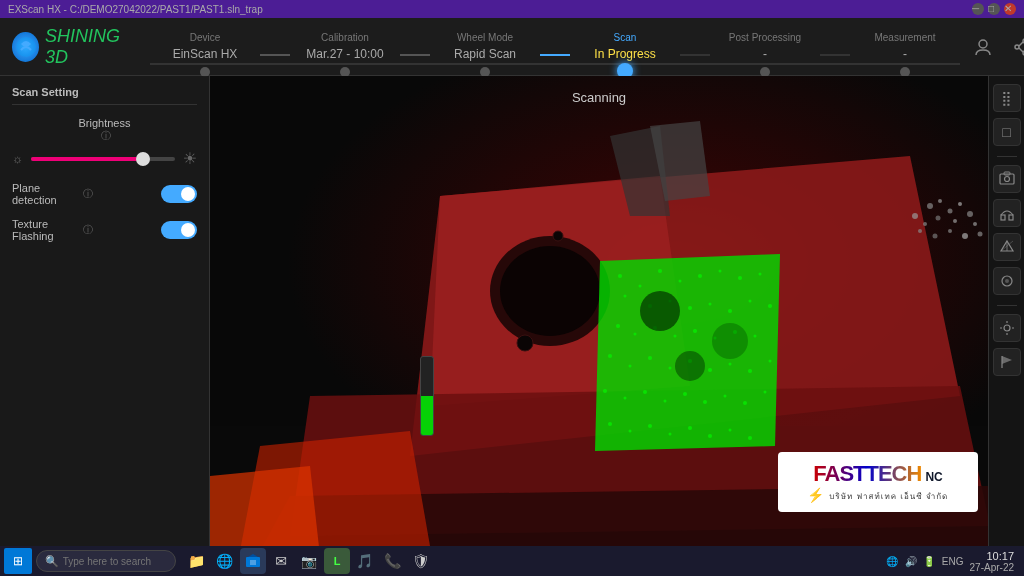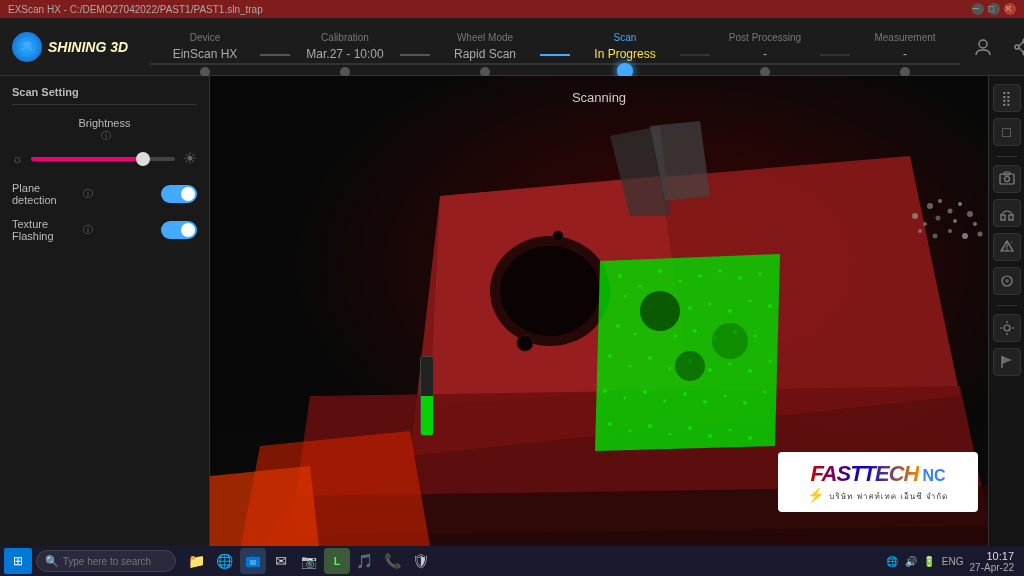--- a/index.html
+++ b/index.html
@@ -10,21 +10,21 @@
       background: #1a1a1a;
       font-family: 'Segoe UI', Arial, sans-serif;
       color: #ccc;
       font-size: 12px;
       position: relative;
     }
 
     
     #title-bar {
       height: 18px;
-      background: #7f1d1d;
+      background: #4c1d95;
       display: flex;
       align-items: center;
       justify-content: space-between;
       padding: 0 8px;
       font-size: 10px;
       color: #aaa;
     }
     #title-bar-controls {
       display: flex;
       gap: 4px;
@@ -60,23 +60,23 @@
       background: radial-gradient(circle, #4af, #06c);
       display: flex;
       align-items: center;
       justify-content: center;
       margin-right: 6px;
       font-size: 10px;
       color: white;
       font-weight: bold;
     }
     #logo-text {
-      font-size: 14px;
-      font-weight: bold;
-      color: #fef9c3;
+      font-size: 18px;
+      font-weight: normal;
+      color: #22c55e;
       font-style: italic;
     }
 
     
     #workflow {
       flex: 1;
       display: flex;
       align-items: center;
       justify-content: center;
       gap: 0;
@@ -448,36 +448,35 @@
       border-radius: 4px;
       display: flex;
       flex-direction: column;
       align-items: center;
       justify-content: center;
       padding: 4px 8px;
     }
     #watermark-logo {
       font-size: 22px;
       font-weight: 900;
-      font-style: italic;
       background: linear-gradient(90deg, #c00, #00c, #e80);
       -webkit-background-clip: text;
       -webkit-text-fill-color: transparent;
       letter-spacing: -1px;
     }
     #watermark-sub {
       font-size: 9px;
       color: #333;
       letter-spacing: 1px;
       margin-top: 2px;
     }
     #watermark-nc {
-      font-size: 16px;
+      font-size: 12px;
       font-weight: bold;
-      color: #3b82f6;
+      color: #0f172a;
       margin-left: 4px;
     }
 
     
     #svg-scene {
       position: absolute;
       inset: 0;
       width: 100%;
       height: 100%;
     }

